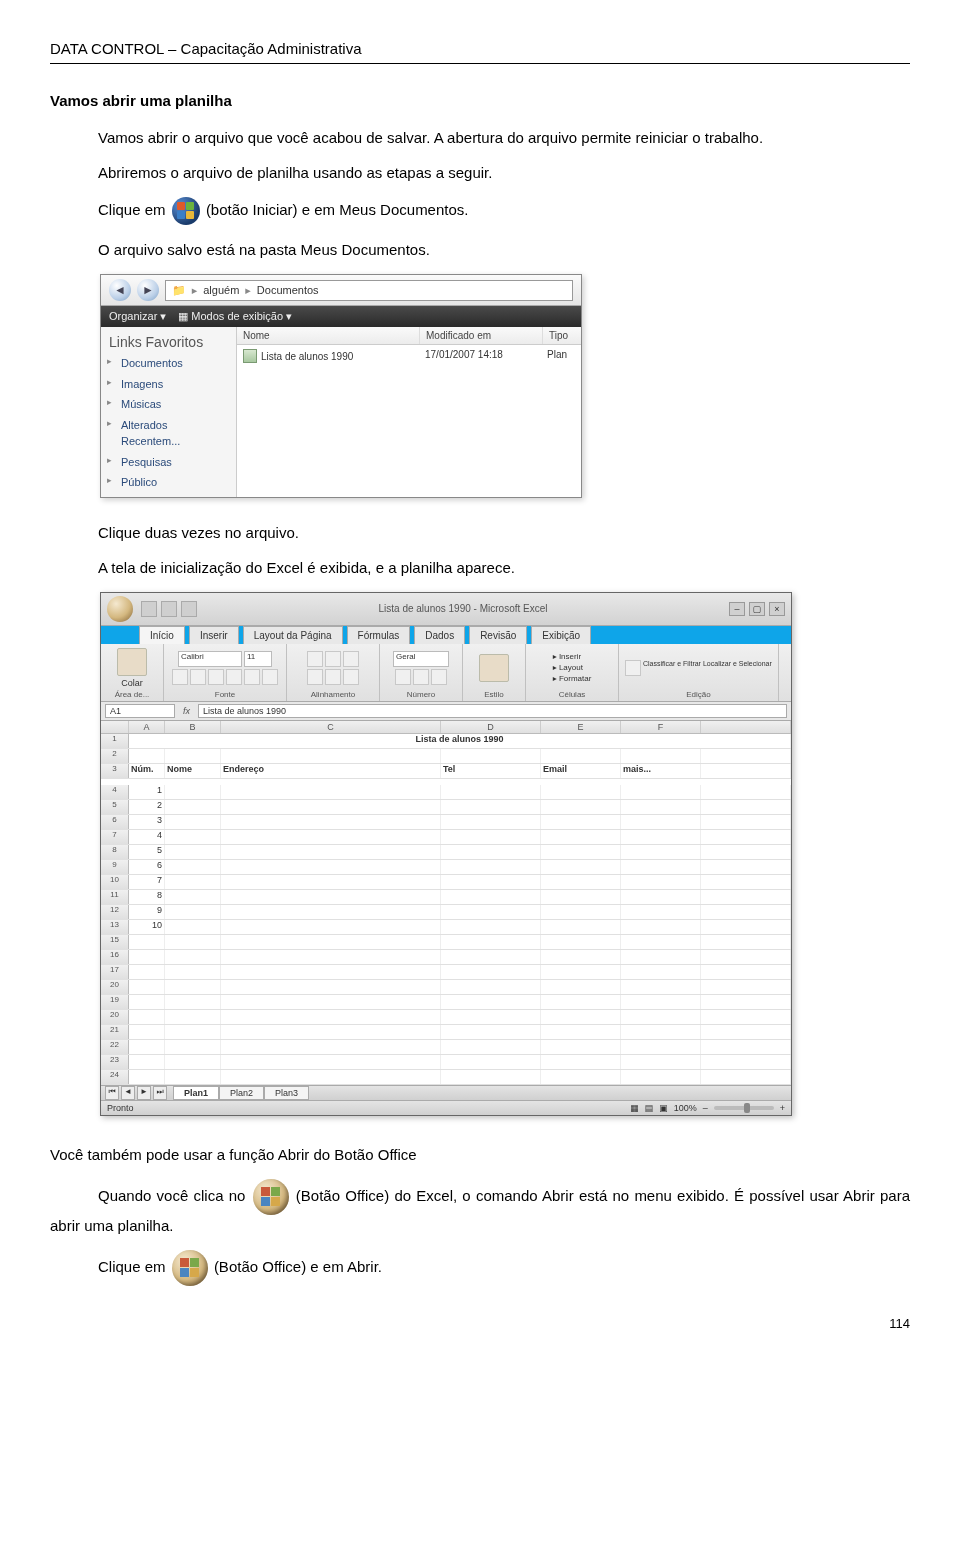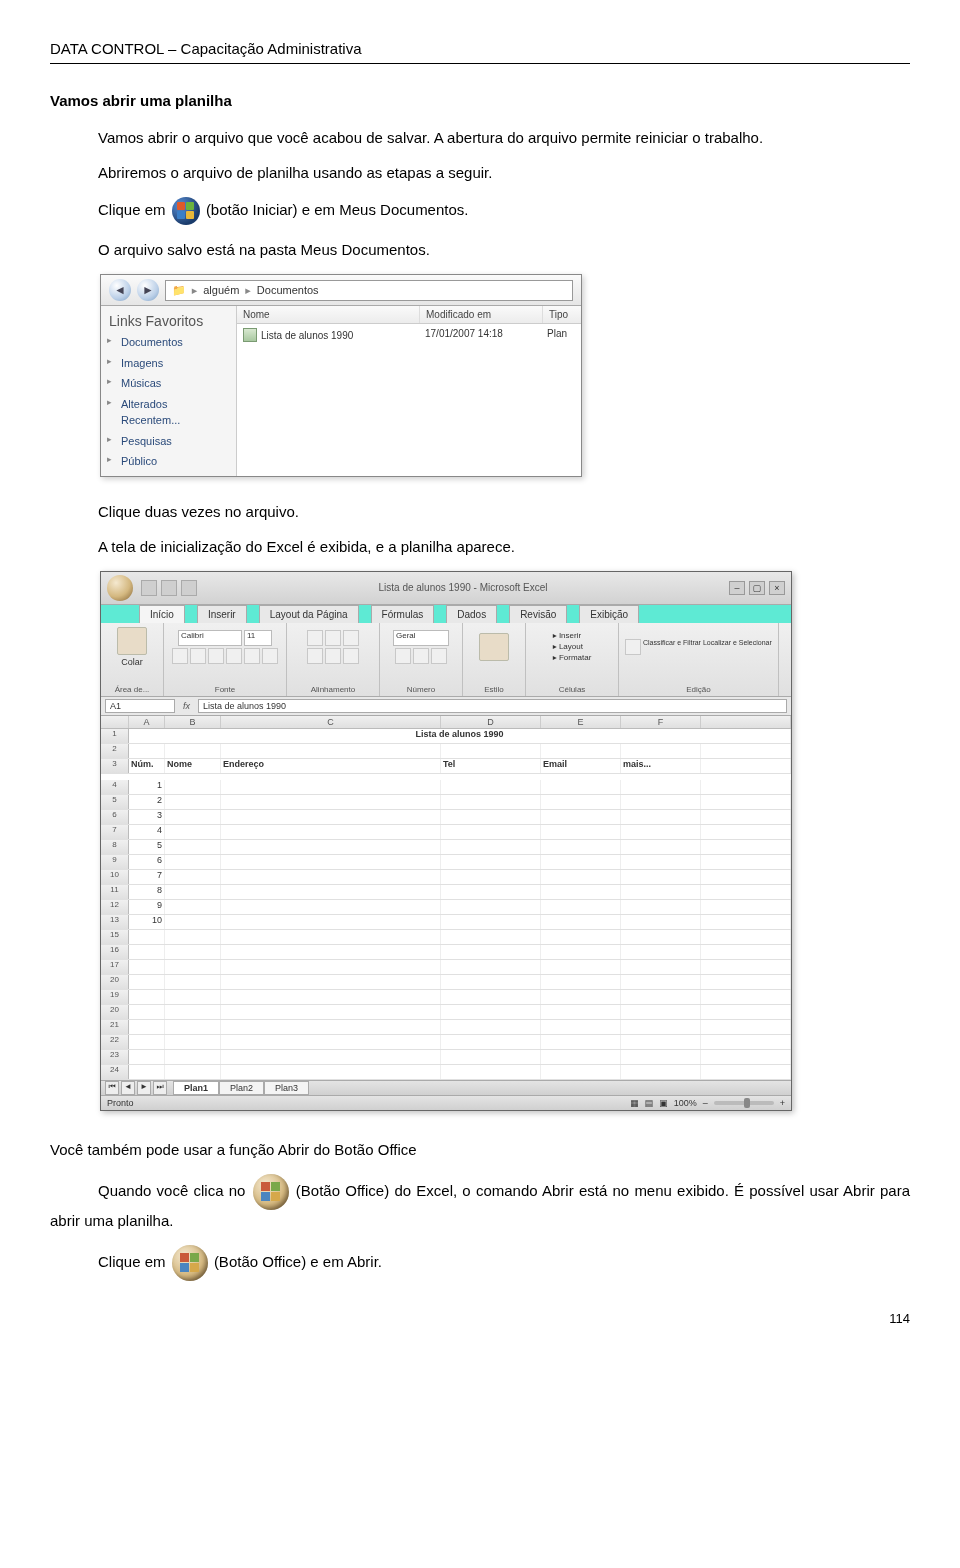--- a/index.html
+++ b/index.html
@@ -240,22 +240,22 @@
     background: radial-gradient(circle at 35% 30%, #f5e9d0, #d4b880 55%, #8a6a3a 95%);
     display: inline-block;
   }
   .qat { display:flex; gap:4px;}
   .qat span { width:14px; height:14px; background:#cfcfcf; border:1px solid #aaa; display:inline-block;}
   .xl-title-text { flex:1; text-align:center; color:#555;}
   .win-btns { display:flex; gap:4px;}
   .win-btns span { width:14px; height:12px; background:#d0d0d0; border:1px solid #999; display:inline-block; font-size:9px; text-align:center; line-height:12px;}
   .xl-tabs {
     display: flex;
-    gap: 12px;
-    background: #5eead4;
+    gap: 4px;
+    background: #0ea5e9;
     padding-left: 38px;
     font-size: 10px;
   }
   .xl-tab {
     padding: 3px 10px;
     border: 1px solid #aaa;
     border-bottom: none;
     background: #e8e8e8;
   }
   .xl-tab.active { background: #f5f5f5; }
@@ -268,21 +268,21 @@
   .rib-group {
     border-right: 1px solid #c0c0c0;
     padding: 4px 6px 2px 6px;
     display: flex;
     flex-direction: column;
     align-items: center;
     justify-content: flex-end;
     min-width: 50px;
   }
   .rib-content { display:flex; flex-direction:column; gap:2px; align-items:center; flex:1; justify-content:center;}
-  .rib-label { font-size: 8px; color:#555; margin-top:18px;}
+  .rib-label { font-size: 8px; color:#555; margin-top:2px;}
   .rib-big {
     width: 28px; height: 26px; background:#e8dcc8; border:1px solid #bba; border-radius:2px;
   }
   .rib-row { display:flex; gap:2px; }
   .rib-small {
     width: 14px; height: 14px; background:#f0f0f0; border:1px solid #c8c8c8; display:inline-block;
   }
   .rib-input {
     width: 58px; height:14px; border:1px solid #bbb; background:#fff; font-size:8px; padding:0 2px;
   }
@@ -407,20 +407,24 @@
   <div class="exp-crumb">
     <span class="nav-arrow">◄</span>
     <span class="nav-arrow">►</span>
     <div class="crumb-box">
       <span>📁</span>
       <span class="chev">▸</span>
       <span>alguém</span>
       <span class="chev">▸</span>
       <span>Documentos</span>
     </div>
+  </div>
+  <div class="exp-toolbar">
+    <span><span>Organizar</span> ▾</span>
+    <span>▦ <span>Modos de exibição</span> ▾</span>
   </div>
   <div class="exp-body">
     <div class="exp-side">
       <div class="exp-side-title">Links Favoritos</div>
       <div class="exp-side-item">Documentos</div>
       <div class="exp-side-item">Imagens</div>
       <div class="exp-side-item">Músicas</div>
       <div class="exp-side-item">Alterados Recentem...</div>
       <div class="exp-side-item">Pesquisas</div>
       <div class="exp-side-item">Público</div>

